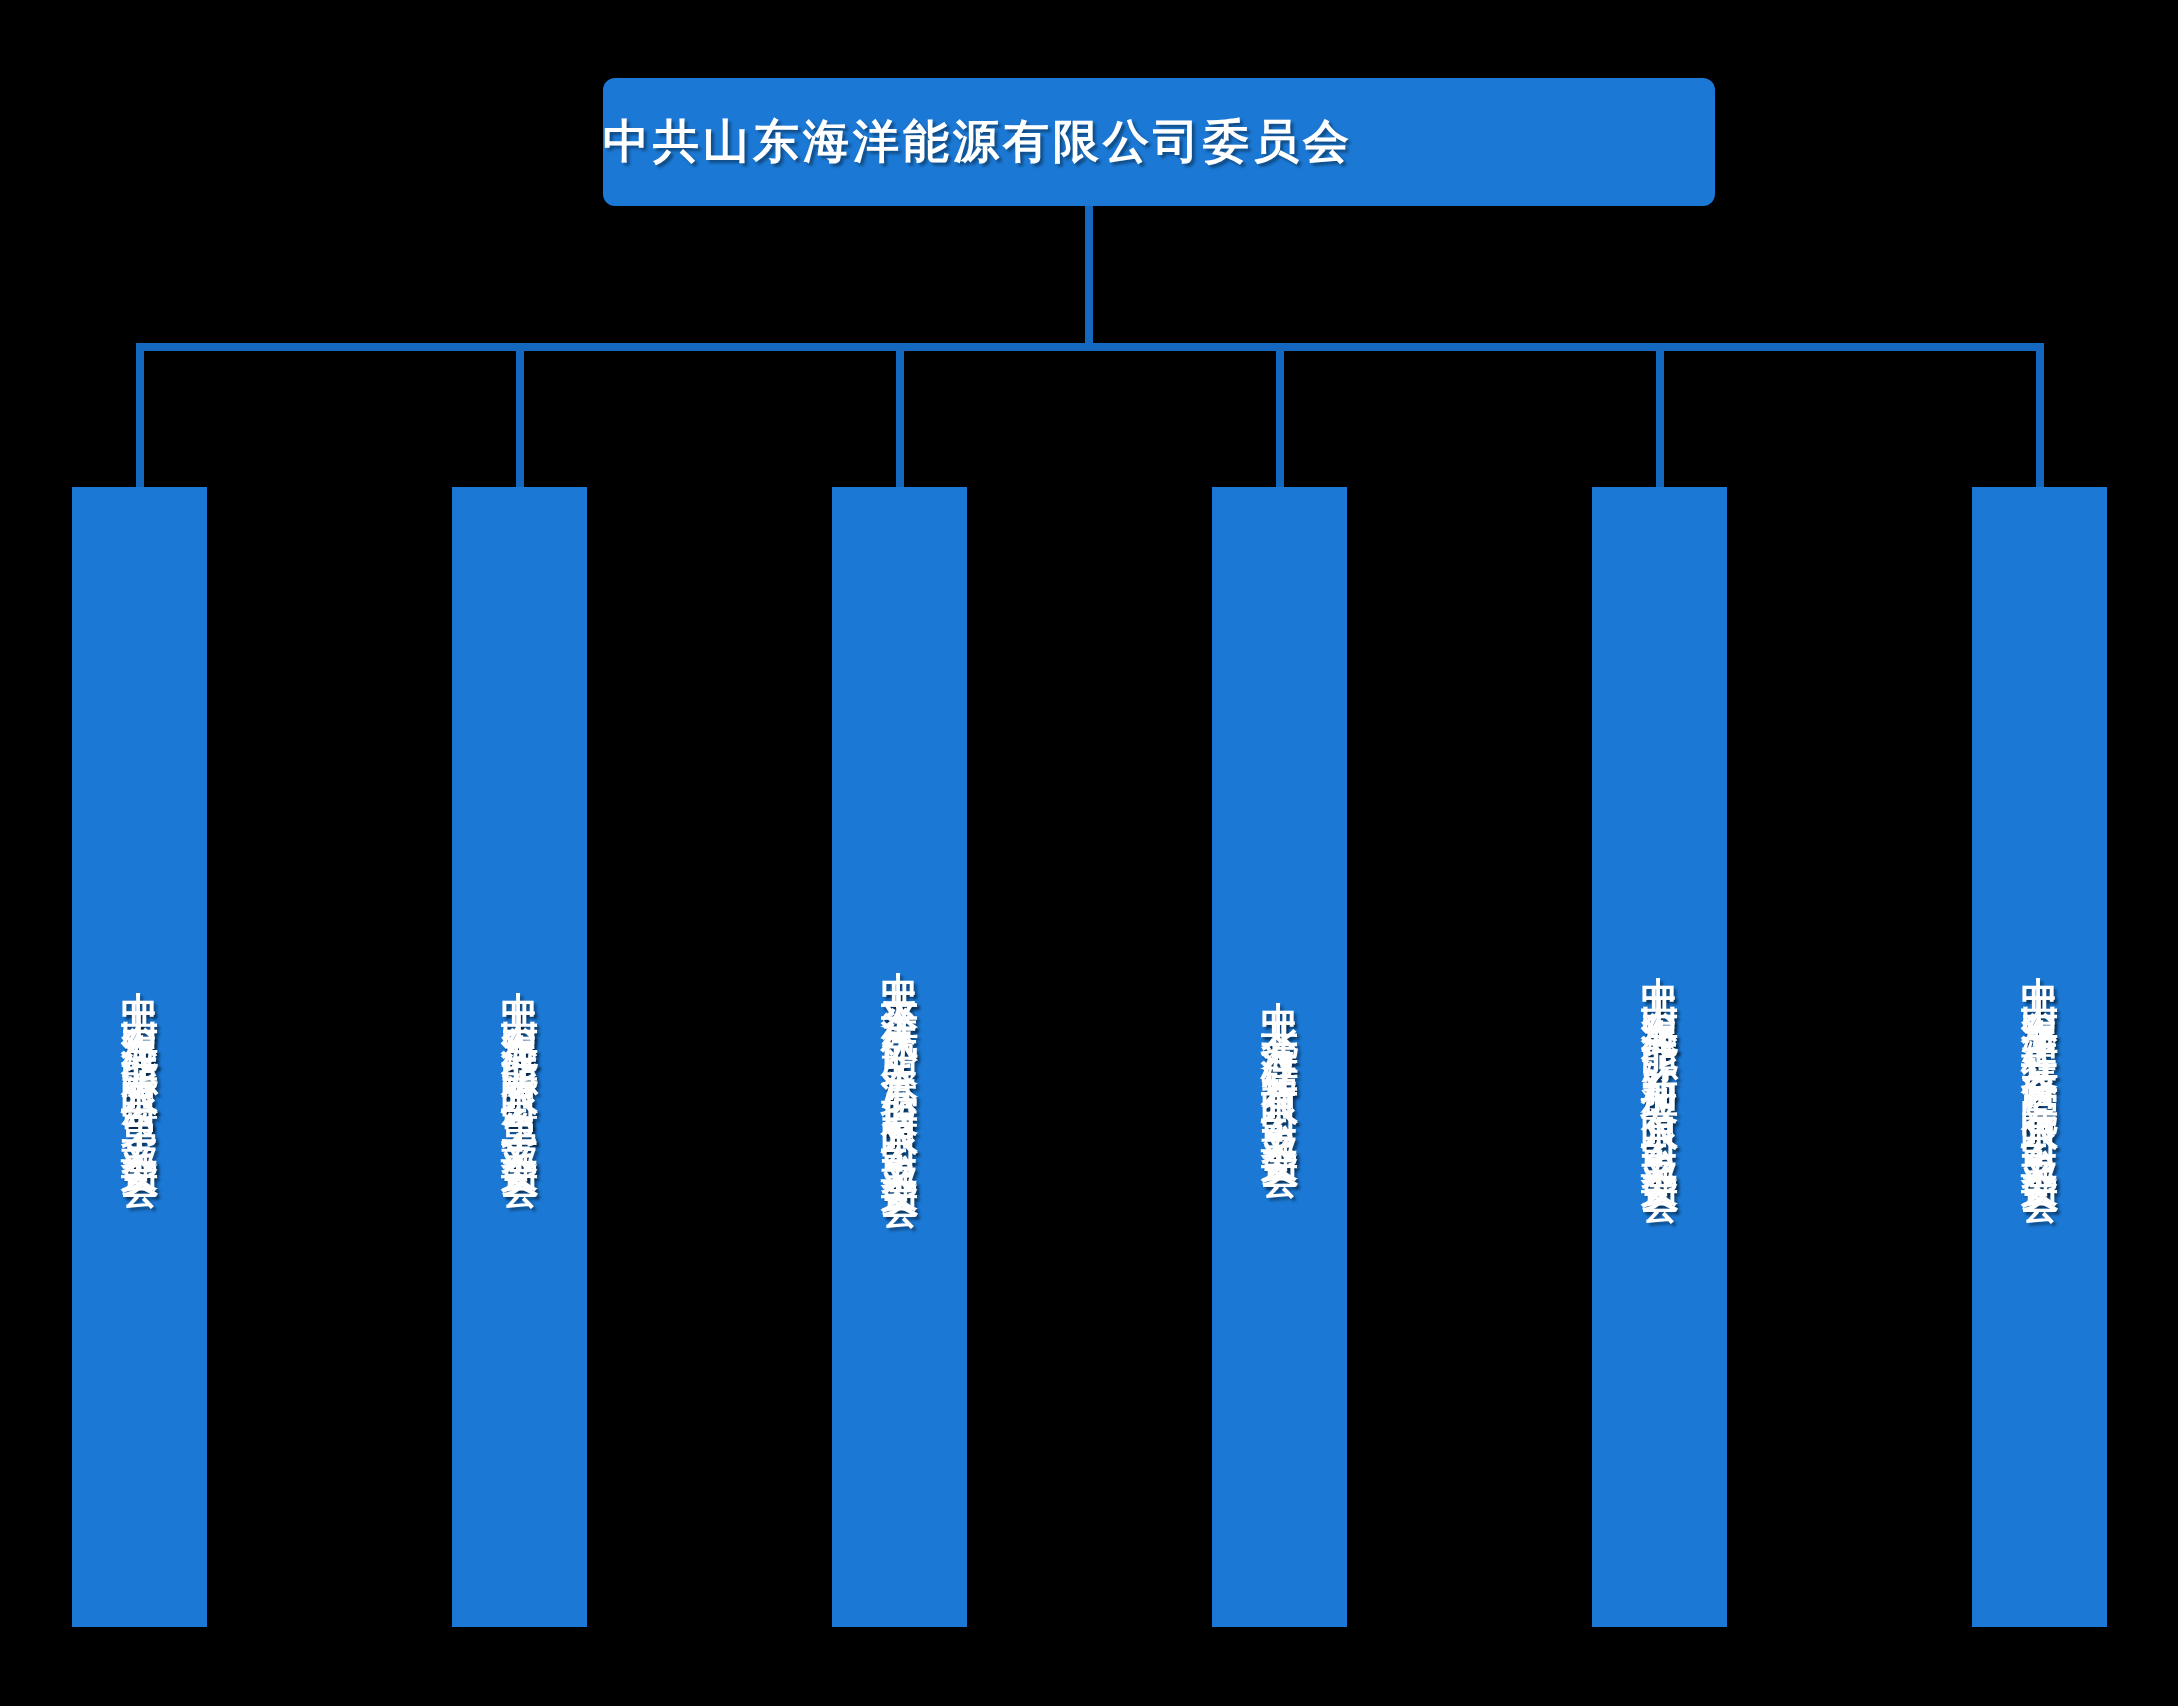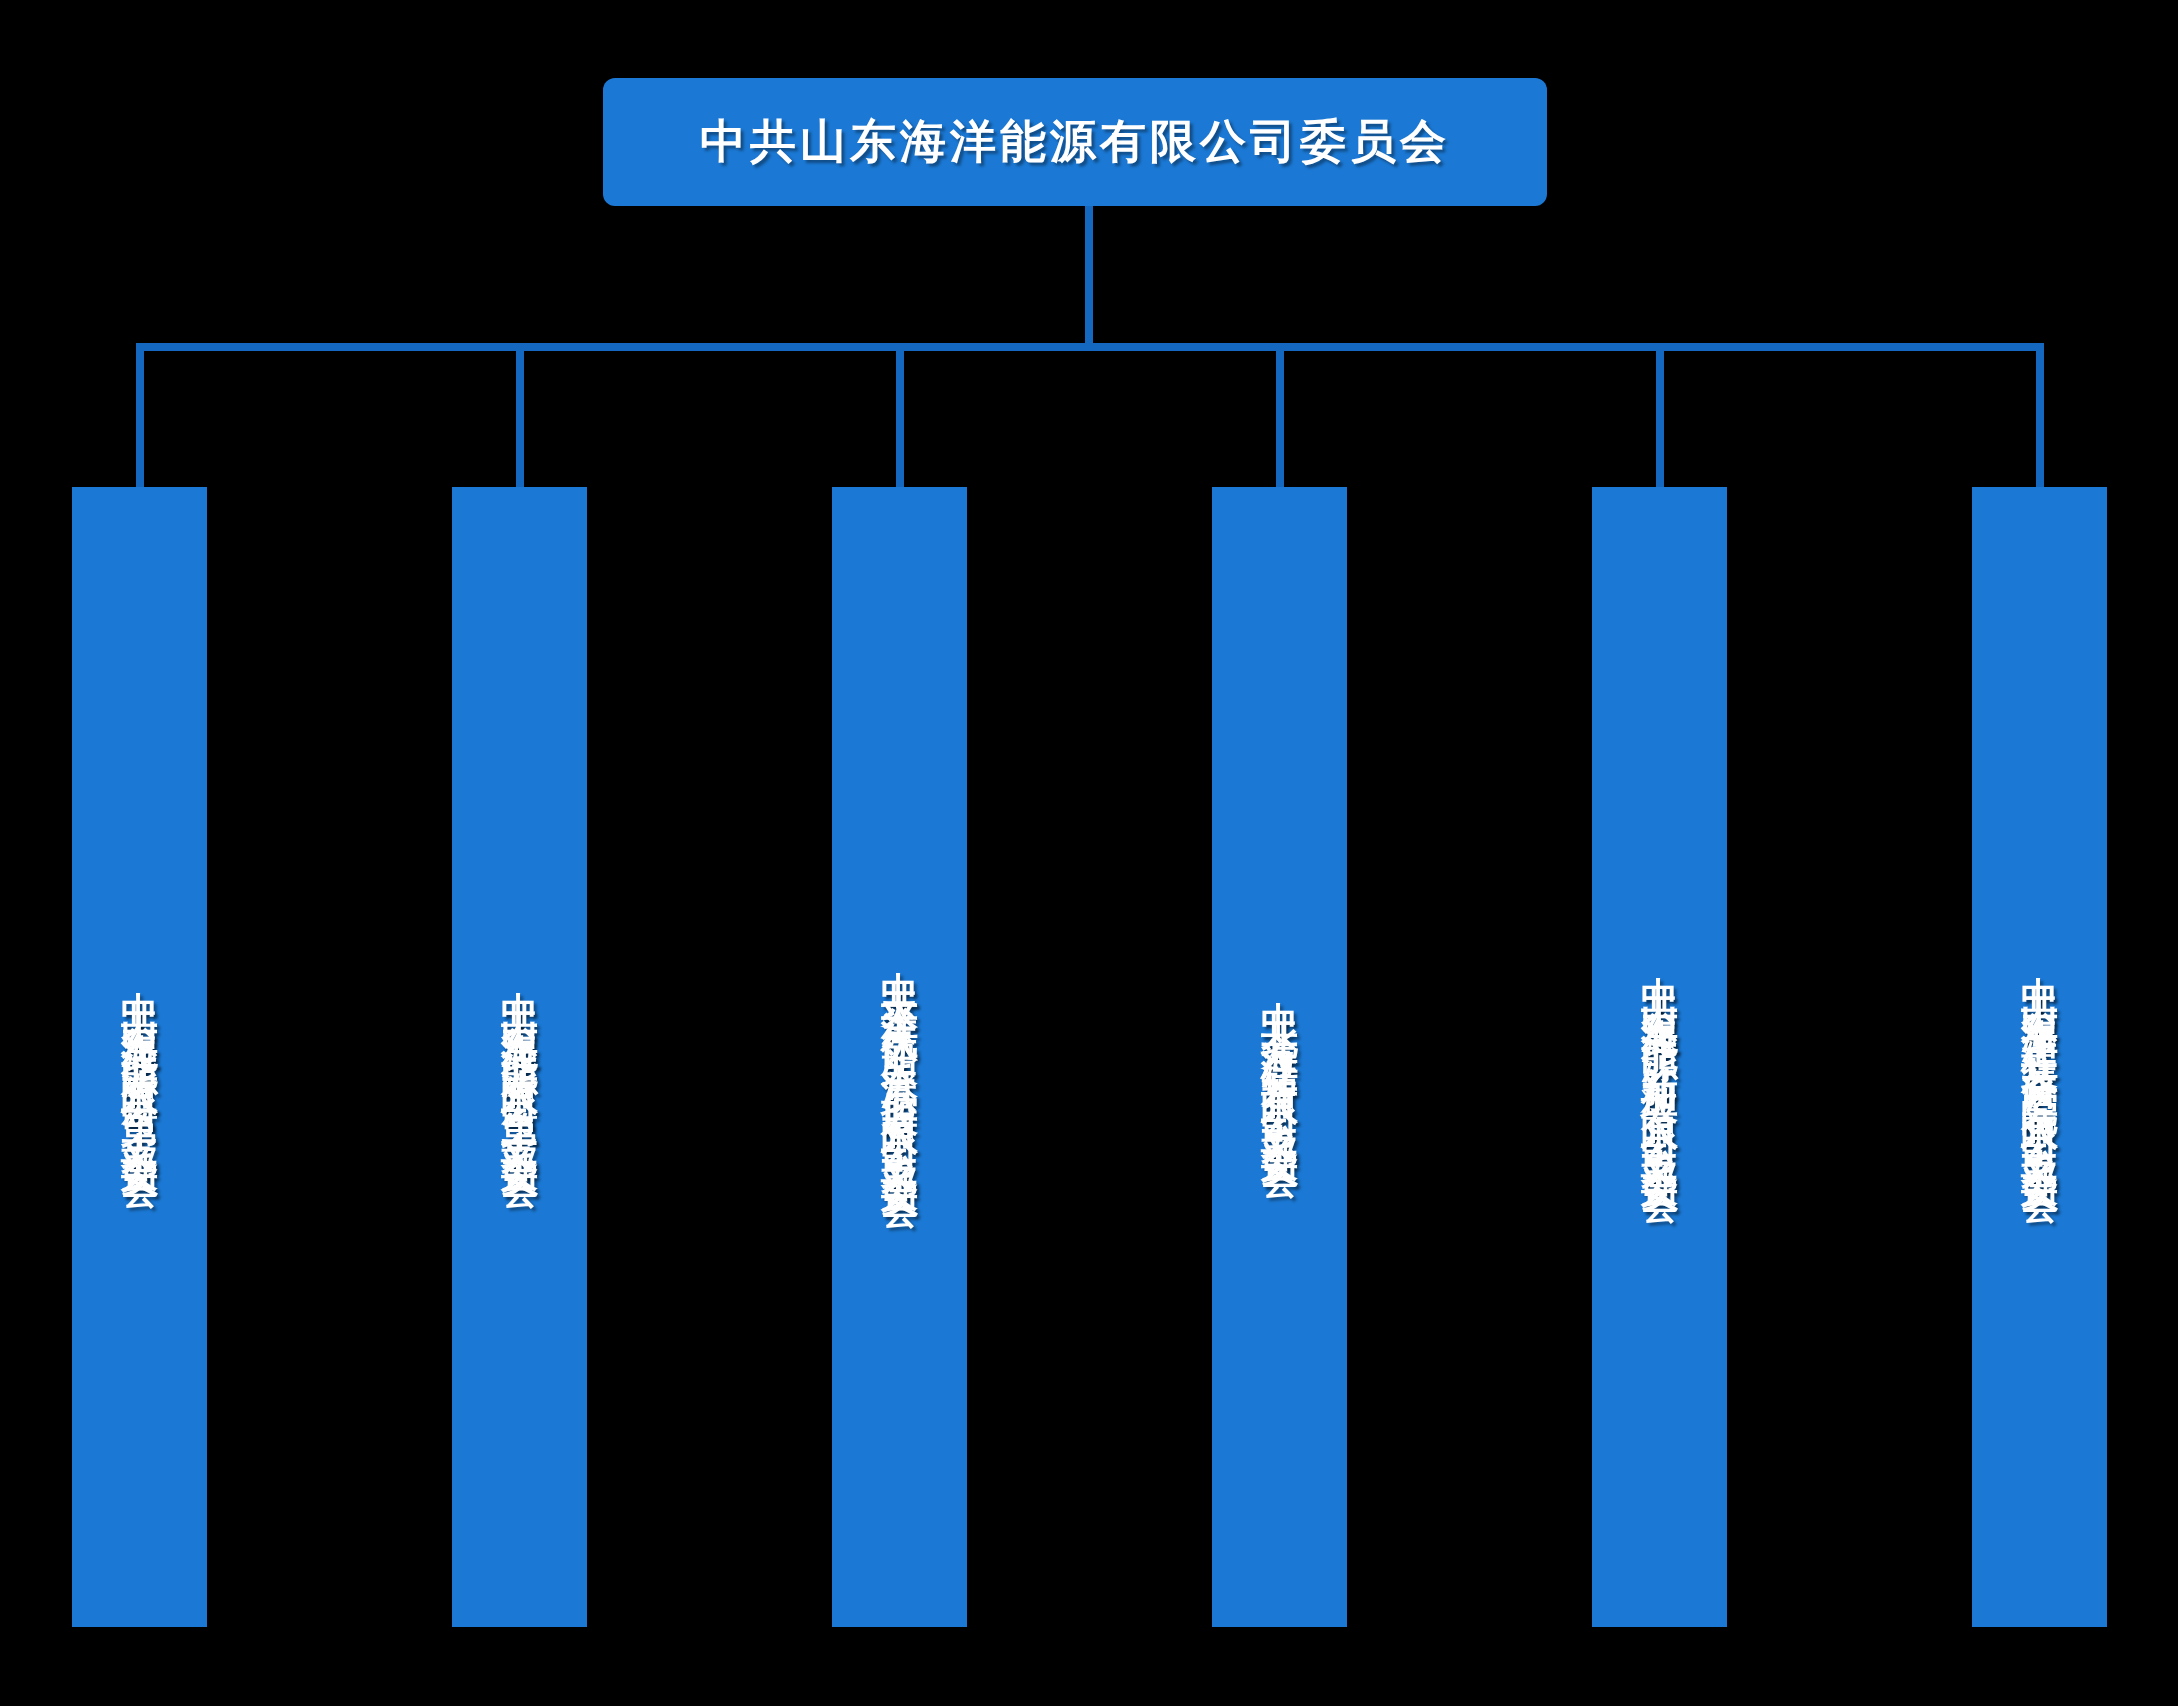--- a/index.html
+++ b/index.html
@@ -13,27 +13,27 @@
     height: 1706px;
     background: var(--background, #000);
     overflow: hidden;
     font-family: "DejaVu Sans", "Liberation Sans", sans-serif;
   }
   
   .root-node {
     position: absolute;
     left: 603px;
     top: 78px;
-    width: 944px;
+    width: 1112px;
     height: 128px;
     background: var(--node-fill, #1B79D5);
     border-radius: 12px;
     display: flex;
     align-items: center;
-    justify-content: center;
+    justify-content: flex-start;
     box-shadow: 3px 4px 8px rgba(0,0,0,0.55);
   }
   .root-node .htext {
     color: var(--text, #fff);
     font-size: 46px;
     font-weight: bold;
     letter-spacing: 4px;
     white-space: nowrap;
     text-shadow: 3px 3px 3px rgba(0,0,0,0.38);
   }

